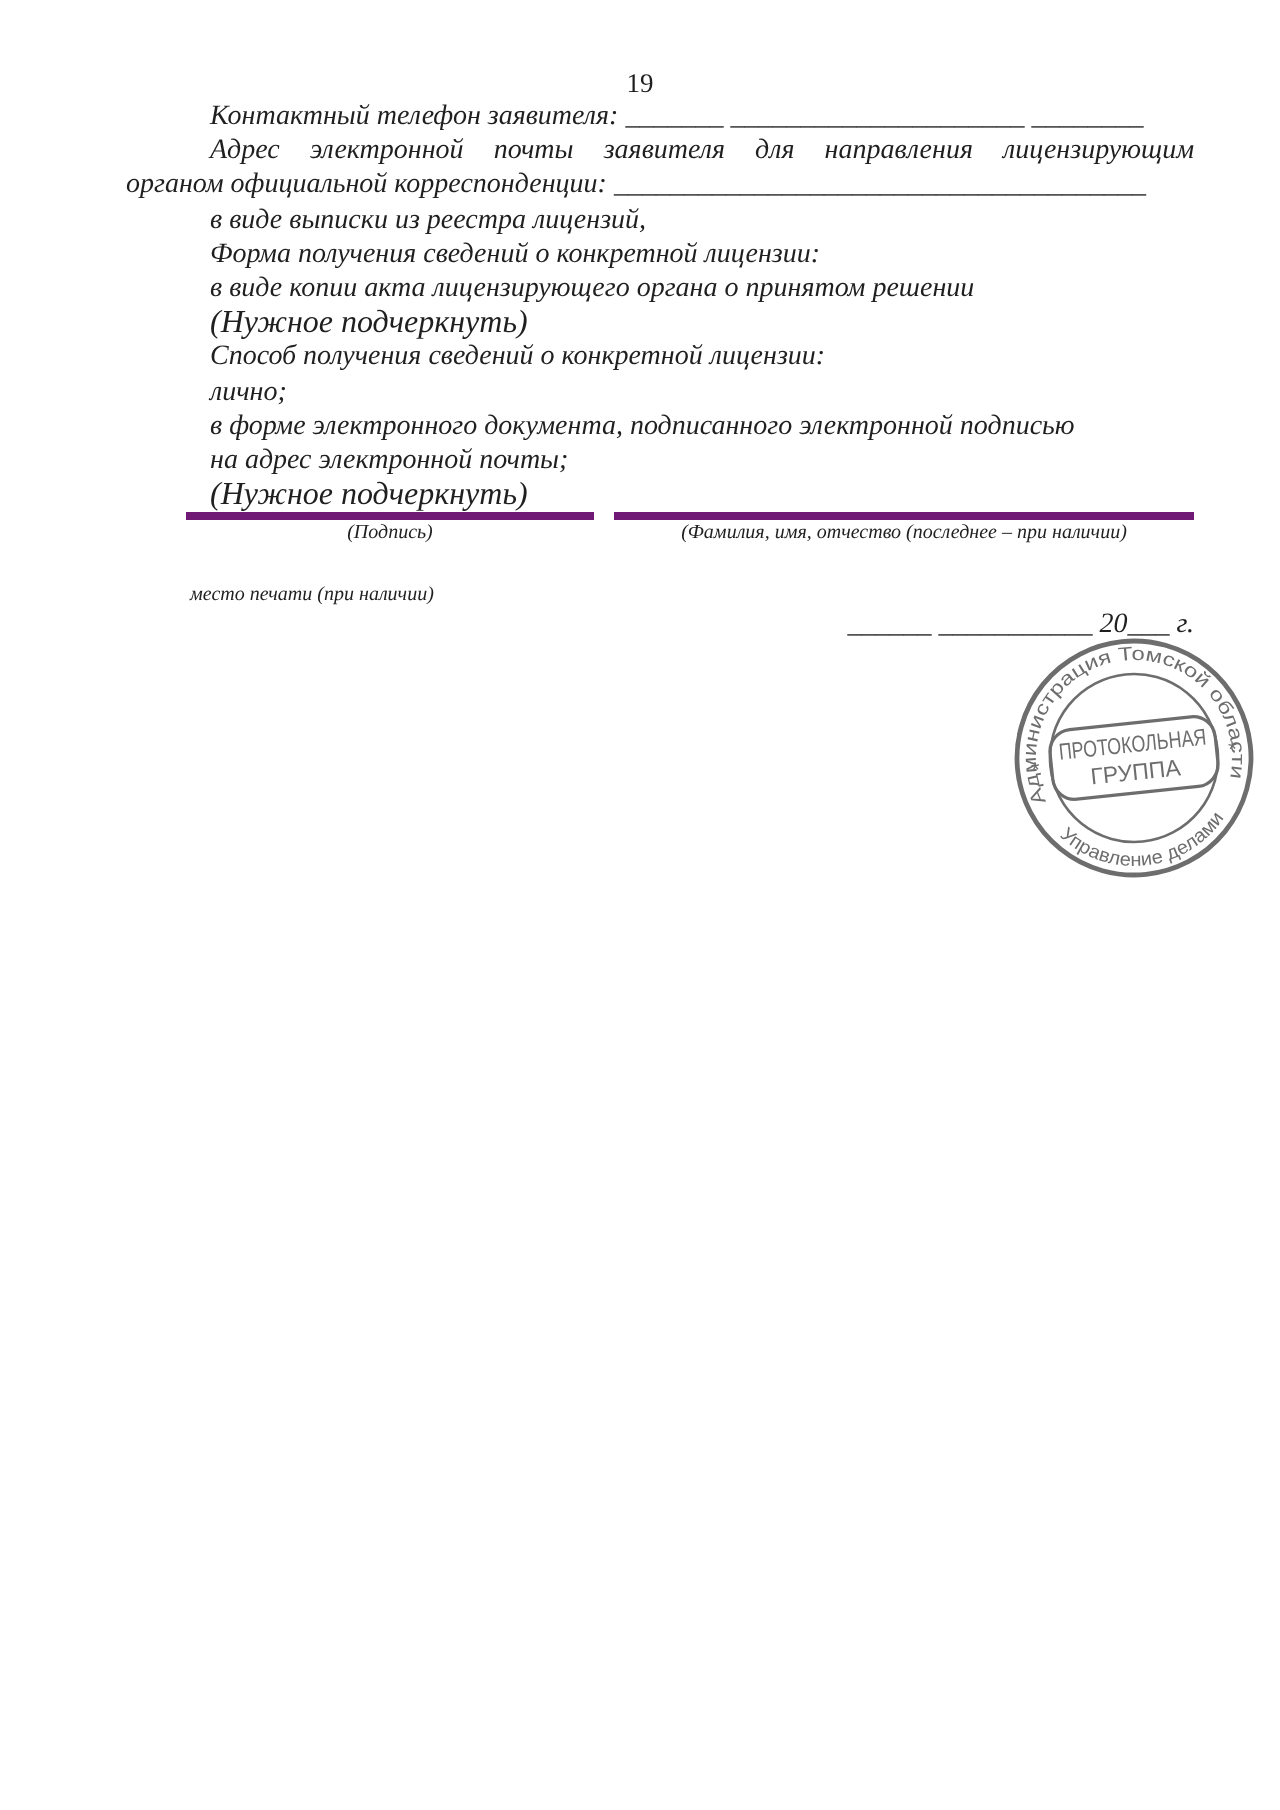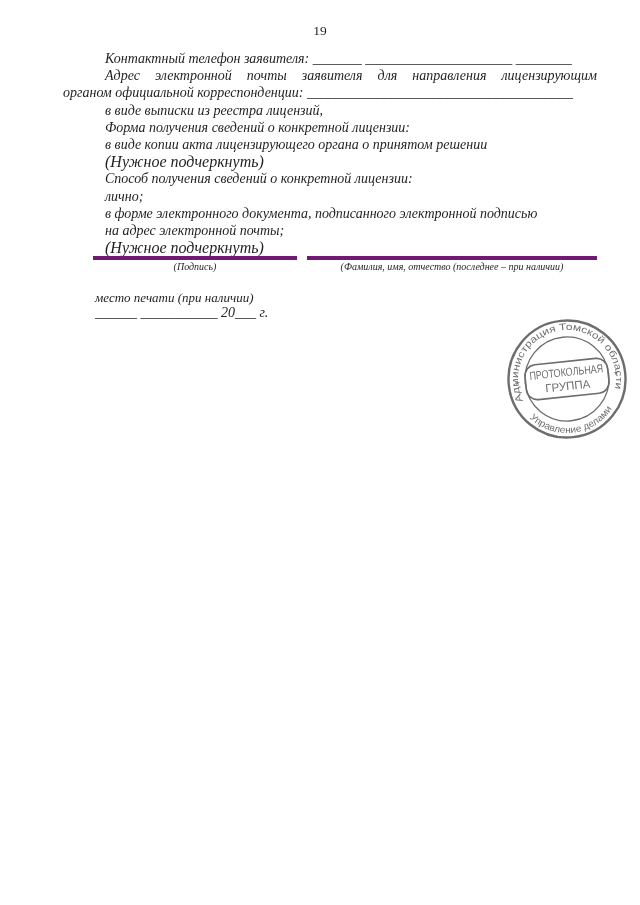--- a/index.html
+++ b/index.html
@@ -10,21 +10,21 @@
   .page{
     position:relative;
     width:640px;height:905px;
     background:#ffffff;
     color:var(--text-color);
     font-family:"Liberation Serif", serif;
     font-size:14px;
     overflow:hidden;
   }
   .page-number{
-    padding-top:23px;
+    padding-top:34px;
     text-align:center;
     font-size:13.5px;
     line-height:16px;
   }
   .content{
     position:absolute;
     left:63px;top:50px;
     width:534px;
     font-style:italic;
   }
@@ -50,28 +50,29 @@
     text-align:center;
     font-size:10px;
     line-height:12px;
     padding-top:1px;
   }
   .sig-col.left{margin-left:30px;width:204px;}
   .sig-col.right{margin-left:10px;width:290px;}
   .place-note{
     margin-top:18px;
     margin-left:32px;
-    font-size:13px;
+    font-size:10px;
     line-height:13px;
   }
   .date-line{
     margin-left:32px;
     font-size:14px;
     line-height:18px;
     white-space:pre;
+    text-align:right;
   }
   .stamp{
     position:absolute;
     left:504px;top:316px;
     width:126px;height:126px;
     transform:rotate(-6deg);
     opacity:.85;
   }
   .stamp circle,.stamp rect{fill:none;stroke:var(--stamp-color);}
   .stamp text{

